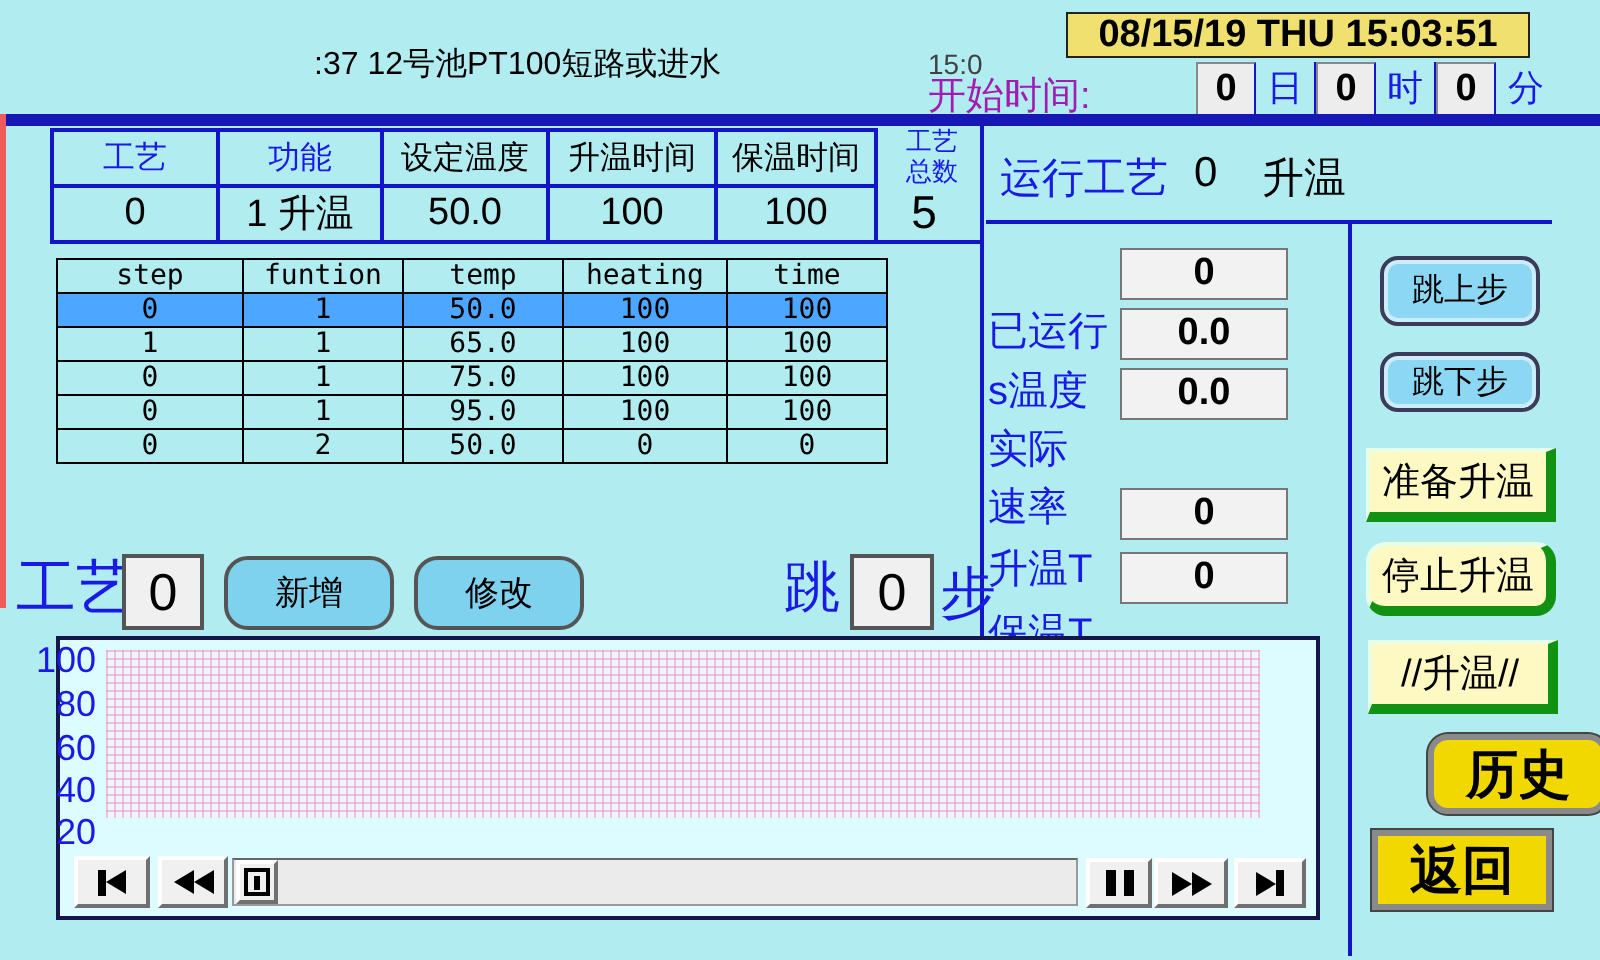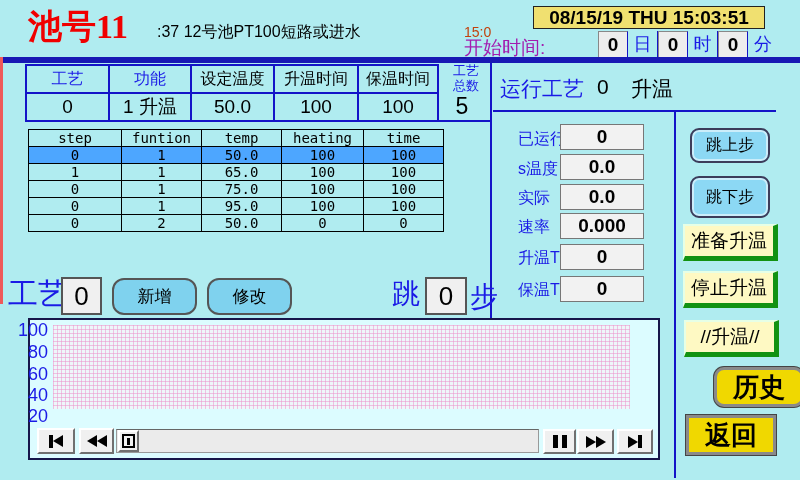--- a/index.html
+++ b/index.html
@@ -3,21 +3,21 @@
 <meta charset="utf-8">
 <style>
   * { margin:0; padding:0; box-sizing:border-box; }
   body { font-family:"Liberation Sans", sans-serif; }
   .screen { position:relative; width:800px; height:480px; background:#b0ecf0; overflow:hidden; }
   .abs { position:absolute; }
 
   
   .title { left:28px; top:4px; font-size:34px; font-weight:bold; color:#f00000; font-family:"Liberation Serif", serif; }
   .alarm { left:157px; top:22px; font-size:16px; color:#000; }
-  .overlay-time { left:464px; top:24px; font-size:14px; color:#c2410c; z-index:3; }
+  .overlay-time { left:464px; top:24px; font-size:14px; color:#404040; z-index:3; }
   .datetime { left:533px; top:6px; width:232px; height:23px; background:#f0e070; border:1px solid #222;
               font-size:19px; font-weight:bold; color:#000; text-align:center; line-height:21px; }
   .start-label { left:464px; top:35px; font-size:19px; color:#a21caf; z-index:2; }
   .start-row { left:598px; top:31px; display:flex; height:27px; }
   .st-val { width:30px; height:27px; background:#ededed; border:1px solid #888; border-right:1px solid #1414c8;
             font-size:19px; font-weight:bold; color:#000; text-align:center; line-height:25px; }
   .st-unit { width:30px; font-size:18px; color:#1a1ae6; text-align:center; line-height:27px; border-right:1px solid #1414c8; }
   .st-unit.last { border-right:none; }
 
   .top-bar { left:0; top:57px; width:800px; height:6px; background:#1818b4; }
@@ -41,38 +41,38 @@
   .t2 td { border:1px solid #000; text-align:center; height:15px; padding:0; font-size:14px; color:#000; }
   .t2 tr.sel td { background:#4da6ff; }
   .d1{width:93px}.d2{width:80px}.d3{width:80px}.d4{width:82px}.d5{width:80px}
 
   
   .run-title-label { left:500px; top:75px; font-size:21px; color:#1a1ae6; }
   .run-title-value { left:597px; top:75px; font-size:21px; color:#000; }
   .run-title-mode  { left:631px; top:75px; font-size:21px; color:#000; }
   .hrule { left:493px; top:110px; width:283px; height:2px; background:#1414c8; }
   .vrule { left:674px; top:112px; width:2px; height:366px; background:#1414c8; }
-  .fld-label { left:518px; width:64px; font-size:16px; color:#1a1ae6; }
+  .fld-label { left:494px; width:64px; font-size:20px; color:#1a1ae6;margin-top:23px; }
   .fld-box { left:560px; width:84px; height:26px; background:#f2f2f2; border:1px solid #777;
              font-size:19px; font-weight:bold; color:#000; text-align:center; line-height:24px; }
 
   
   .btn { display:flex; align-items:center; justify-content:center; cursor:pointer; }
   .btn-round { background:#8cd8f4; border:2px solid #3c3c5a; border-radius:9px;
                box-shadow:inset 0 0 0 2px rgba(255,255,255,0.55); font-size:16px; color:#000; }
   .btn-green { background:#fef9c3; border-style:solid; border-color:#e6ffe6 #129212 #129212 #e6ffe6;
                border-width:2px 5px 5px 2px; font-size:19px; color:#000; }
   .btn-yellow { background:#f0d800; border:3px solid #8a8a8a; box-shadow:0 0 0 1px #444;
                 font-size:26px; font-weight:bold; color:#000; }
   .btn-cyan { background:#7fd2ee; border:2px solid #555; border-radius:12px; font-size:17px; color:#000; }
 
   .b-jup  { left:690px; top:128px; width:80px; height:35px; }
-  .b-jdn  { left:690px; top:176px; width:80px; height:42px; }
+  .b-jdn  { left:690px; top:176px; width:80px; height:30px; }
   .b-prep { left:683px; top:224px; width:95px; height:37px; }
-  .b-stop { left:683px; top:271px; width:95px; height:37px; }
+  .b-stop { left:683px; top:271px; width:95px; height:37px;border-radius:10px; }
   .b-heat { left:684px; top:320px; width:95px; height:37px; }
   .b-hist { left:714px; top:367px; width:90px; height:40px;border-radius:10px; }
   .b-back { left:686px; top:415px; width:90px; height:40px; }
 
   
   .proc-label { left:8px;  top:274px; font-size:30px; color:#1a1ae6; }
   .proc-box   { left:61px; top:277px; width:41px; height:38px; background:#f0f0f0; border:2px solid #555;
                 font-size:26px; color:#000; text-align:center; line-height:34px; }
   .b-add { left:112px; top:278px; width:85px; height:37px; }
   .b-mod { left:207px; top:278px; width:85px; height:37px; }
@@ -105,21 +105,20 @@
   .vbar { width:4px; height:13px; background:#000; }
   .pbar { width:5px; height:13px; background:#000; margin:0 2px; }
   .thumb-icon { width:13px; height:14px; border:2px solid #000; display:flex; align-items:center; justify-content:center; }
   .thumb-icon div { width:3px; height:7px; background:#000; }
 </style>
 </head>
 <body>
 
 <div class="screen">
 
-  <div class="abs title">池号11</div>
   <div class="abs alarm">:37  12号池PT100短路或进水</div>
   <div class="abs overlay-time">15:0</div>
   <div class="abs datetime">08/15/19 THU 15:03:51</div>
   <div class="abs start-label">开始时间:</div>
   <div class="abs start-row">
     <div class="st-val">0</div>
     <div class="st-unit">日</div>
     <div class="st-val">0</div>
     <div class="st-unit">时</div>
     <div class="st-val">0</div>
@@ -209,21 +208,20 @@
   <div class="abs hrule"></div>
   <div class="abs vrule"></div>
 
   <div class="abs fld-label" style="top:129px">已运行</div>
   <div class="abs fld-box" style="top:124px">0</div>
   <div class="abs fld-label" style="top:159px">s温度</div>
   <div class="abs fld-box" style="top:154px">0.0</div>
   <div class="abs fld-label" style="top:188px">实际</div>
   <div class="abs fld-box" style="top:184px">0.0</div>
   <div class="abs fld-label" style="top:217px">速率</div>
-  <div class="abs fld-box" style="top:213px">0.000</div>
   <div class="abs fld-label" style="top:248px">升温T</div>
   <div class="abs fld-box" style="top:244px">0</div>
   <div class="abs fld-label" style="top:280px">保温T</div>
   <div class="abs fld-box" style="top:276px">0</div>
 
   <div class="abs btn btn-round b-jup">跳上步</div>
   <div class="abs btn btn-round b-jdn">跳下步</div>
   <div class="abs btn btn-green b-prep">准备升温</div>
   <div class="abs btn btn-green b-stop">停止升温</div>
   <div class="abs btn btn-green b-heat">//升温//</div>

